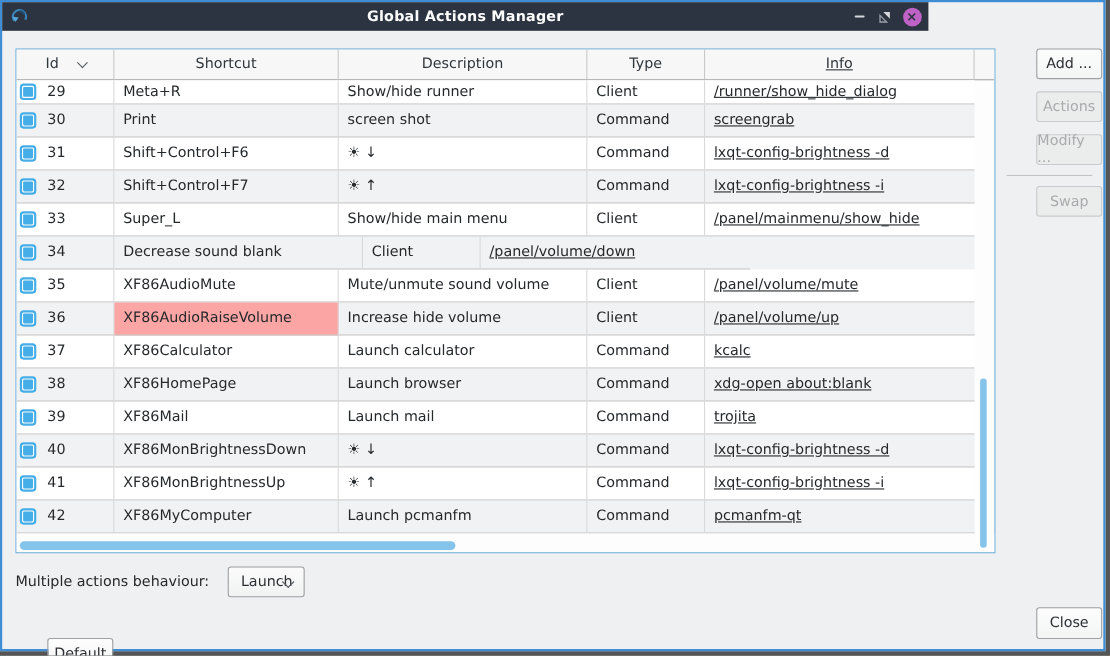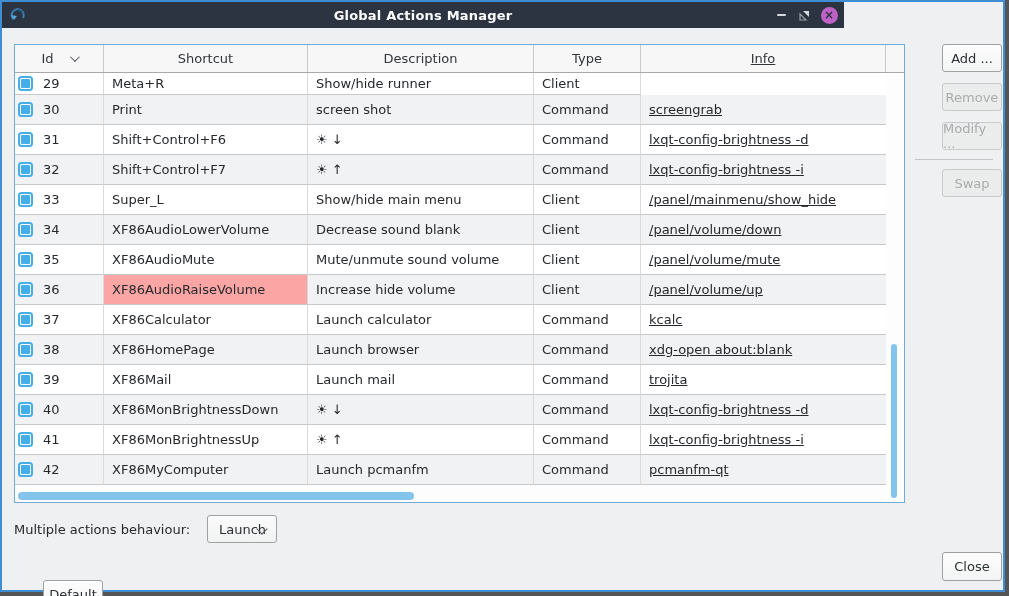--- a/index.html
+++ b/index.html
@@ -100,20 +100,21 @@
     </div>
     <div class="rows">
   <div class="row first">
     <div class="cell c-id idcell">
       <span class="checkbox"></span>
       <span class="id-num">29</span>
     </div>
     <div class="cell c-shortcut">Meta+R</div>
     <div class="cell c-desc">Show/hide runner</div>
     <div class="cell c-type">Client</div>
+    <div class="cell c-info">/runner/show_hide_dialog</div>
   </div>
 
   <div class="row alt">
     <div class="cell c-id idcell">
       <span class="checkbox"></span>
       <span class="id-num">30</span>
     </div>
     <div class="cell c-shortcut">Print</div>
     <div class="cell c-desc">screen shot</div>
     <div class="cell c-type">Command</div>
@@ -151,21 +152,20 @@
     <div class="cell c-desc">Show/hide main menu</div>
     <div class="cell c-type">Client</div>
     <div class="cell c-info">/panel/mainmenu/show_hide</div>
   </div>
 
   <div class="row alt">
     <div class="cell c-id idcell">
       <span class="checkbox"></span>
       <span class="id-num">34</span>
     </div>
-    <div class="cell c-shortcut">XF86AudioLowerVolume</div>
     <div class="cell c-desc">Decrease sound blank</div>
     <div class="cell c-type">Client</div>
     <div class="cell c-info">/panel/volume/down</div>
   </div>
 
   <div class="row">
     <div class="cell c-id idcell">
       <span class="checkbox"></span>
       <span class="id-num">35</span>
     </div>
@@ -252,21 +252,21 @@
     <div class="cell c-info">pcmanfm-qt</div>
   </div>
 </div>
     <div class="bottom-band">
       <div class="hthumb"></div>
     </div>
     <div class="vthumb"></div>
   </div>
 
   <div class="btn btn-add">Add ...</div>
-  <div class="btn disabled btn-remove">Remove</div>
+  <div class="btn disabled btn-remove">Actions</div>
   <div class="btn disabled btn-modify">Modify ...</div>
   <div class="side-sep"></div>
   <div class="btn disabled btn-swap">Swap</div>
 
   <div class="behaviour-label">Multiple actions behaviour:</div>
   <div class="combo">
     <span>Launch</span>
     <span class="combo-chevron"></span>
   </div>
   <div class="btn btn-default">Default</div>

